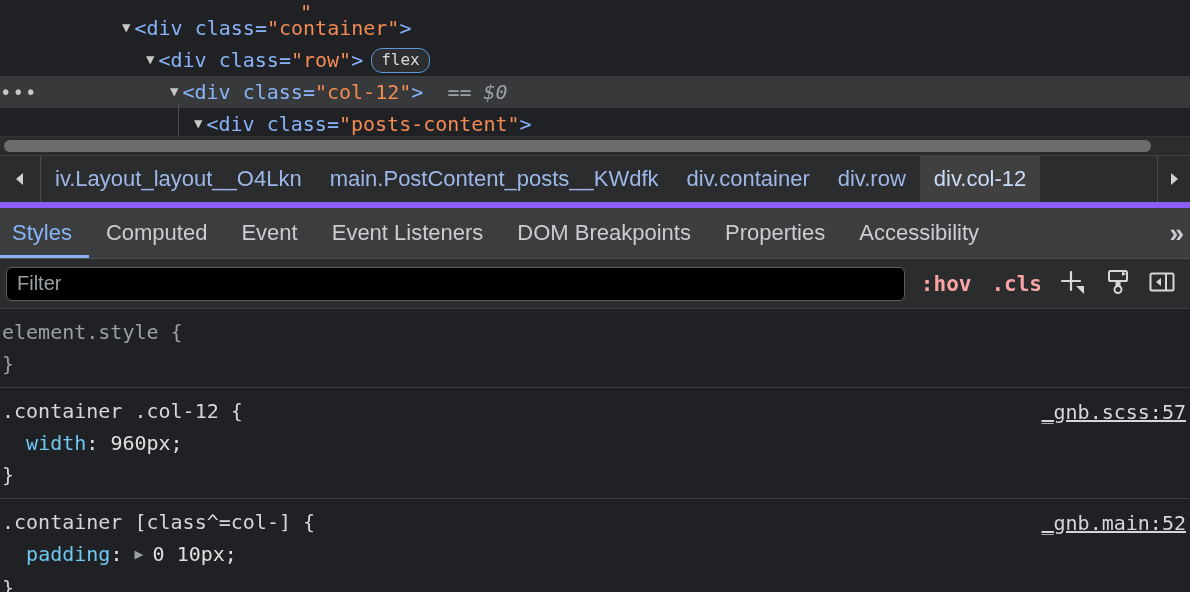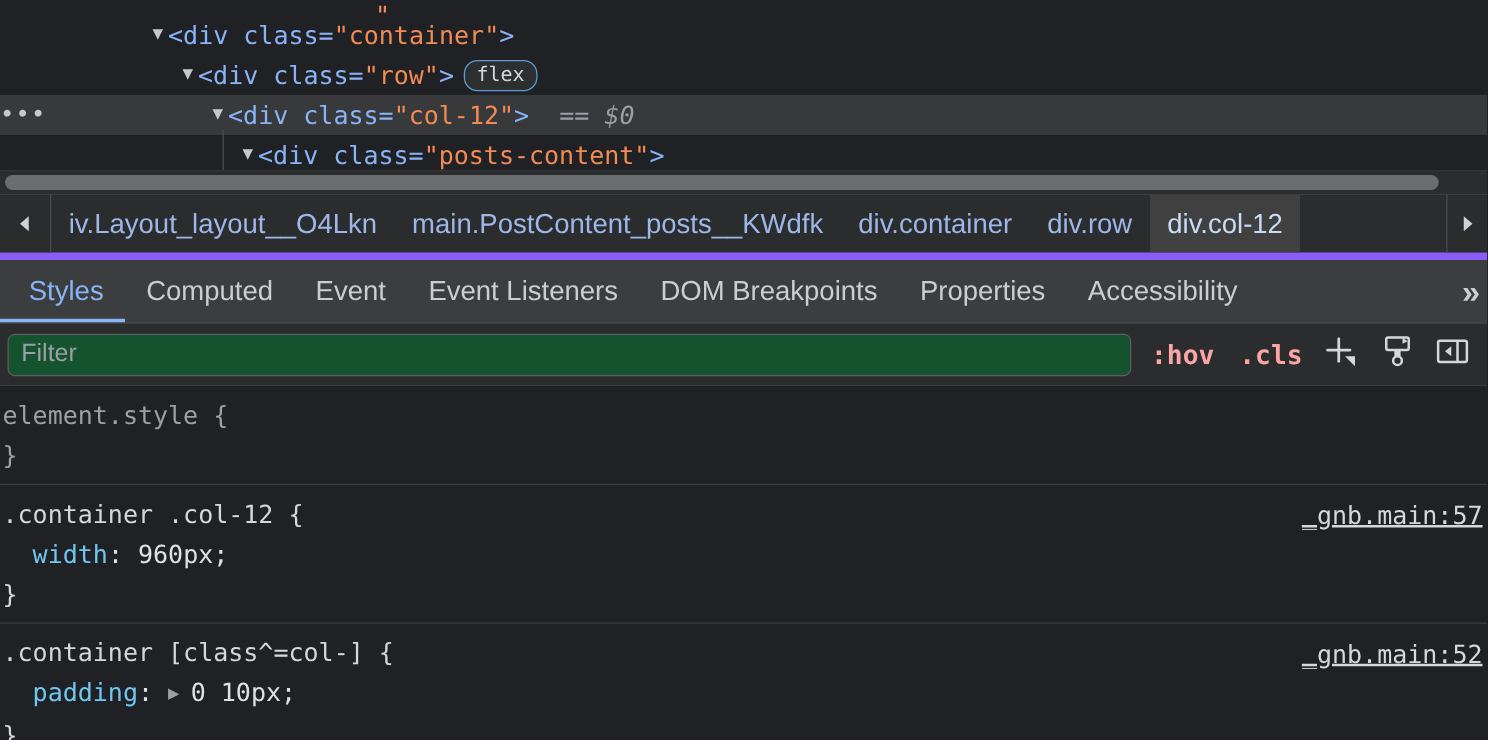--- a/index.html
+++ b/index.html
@@ -168,21 +168,21 @@
   }
   .tab {
     display: flex;
     align-items: center;
     padding: 0 17px;
     color: #cbcdd0;
     font-size: 22px;
     white-space: nowrap;
     position: relative;
   }
-  .tab:first-child { padding-left: 23px; }
+  .tab:first-child { padding-left: 12px; }
   .tab.active { color: #8ab4f8; }
   .tab.active::after {
     content: "";
     position: absolute;
     left: 0; right: 0; bottom: 0;
     height: 3px;
     background: #8ab4f8;
   }
   .tab-overflow {
     display: flex;
@@ -199,21 +199,21 @@
     height: 49px;
     background: #2b2c2e;
     display: flex;
     align-items: center;
     border-bottom: 1px solid #3c3d3f;
     padding: 0 6px;
   }
   .filter-input {
     flex: 1 1 auto;
     height: 32px;
-    background: #14532d;
+    background: #000000;
     border: 1px solid #5c5d60;
     border-radius: 6px;
     color: #bdc1c6;
     font-size: 20px;
     font-family: "Liberation Sans", sans-serif;
     padding: 0 10px;
     outline: none;
     min-width: 0;
     margin-right: 6px;
   }
@@ -394,21 +394,21 @@
   </div>
 
   <div class="styles-pane">
 
     <div class="rule inline-style">
       <div class="rule-line"><span class="selector">element.style</span><span class="brace"> {</span></div>
       <div class="rule-line"><span class="brace">}</span></div>
     </div>
 
     <div class="rule">
-      <div class="source-link">_gnb.main:57</div>
+      <div class="source-link">_gnb.scss:57</div>
       <div class="rule-line"><span class="selector">.container .col-12</span><span class="brace"> {</span></div>
       <div class="rule-line">  <span class="prop-name">width</span><span class="prop-value">: </span><span class="prop-value">960px;</span></div>
       <div class="rule-line"><span class="brace">}</span></div>
     </div>
 
     <div class="rule">
       <div class="source-link">_gnb.main:52</div>
       <div class="rule-line"><span class="selector">.container [class^=col-]</span><span class="brace"> {</span></div>
       <div class="rule-line">  <span class="prop-name">padding</span><span class="prop-value">: </span><span class="expand-arrow">▶ </span><span class="prop-value">0 10px;</span></div>
       <div class="rule-line"><span class="brace">}</span></div>

